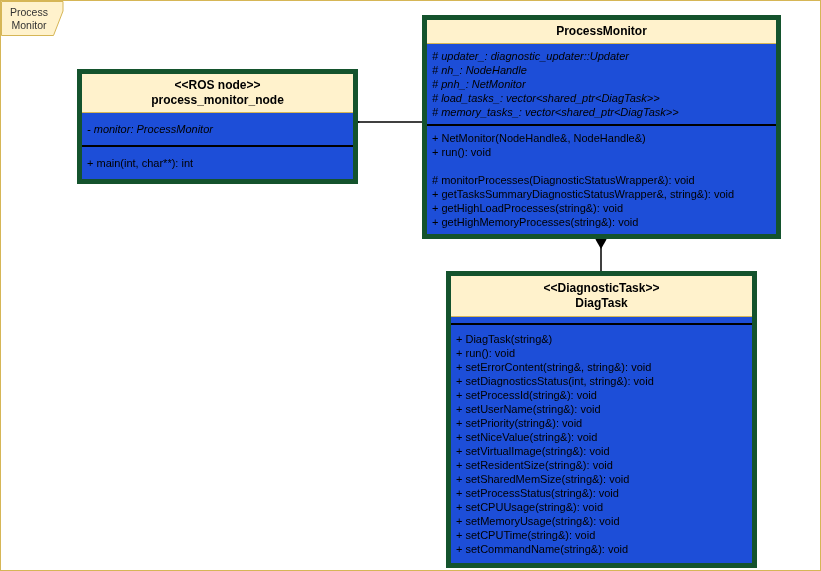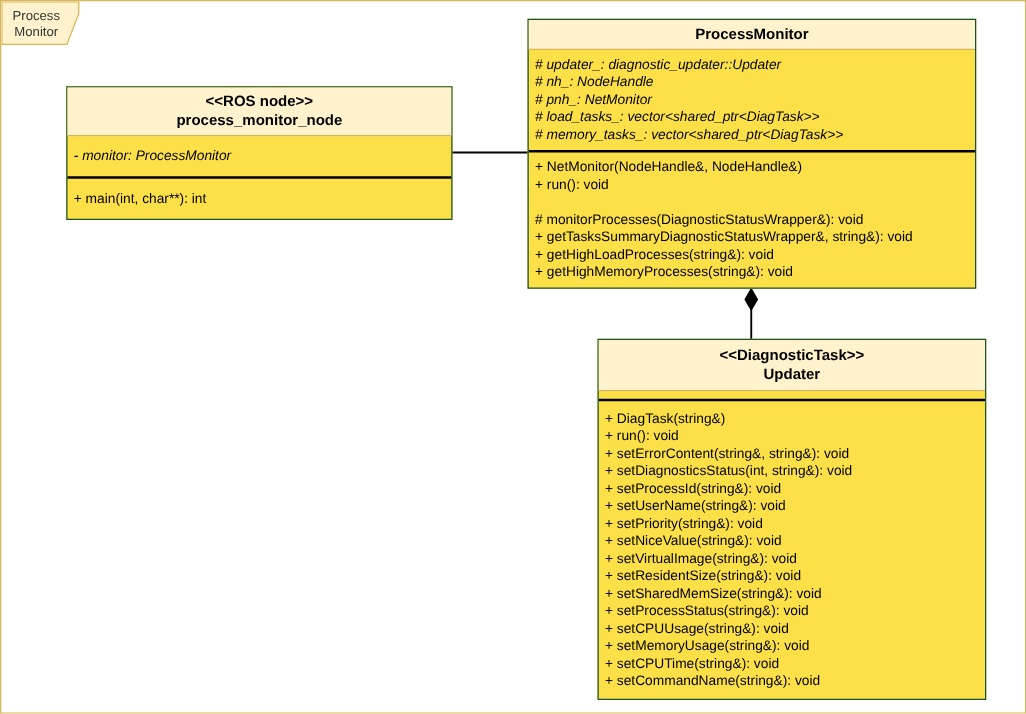--- a/index.html
+++ b/index.html
@@ -13,22 +13,22 @@
     width: 821px;
     height: 571px;
     box-sizing: border-box;
     border: 1px solid #D6B656;
     background: #ffffff;
     overflow: hidden;
   }
   .uml-class {
     position: absolute;
     box-sizing: border-box;
-    background: #fde047;
-    border: 1px solid #14532d;
+    background: #1d4ed8;
+    border: 5px solid #14532d;
     color: #000000;
     font-size: 11px;
     line-height: 14px;
   }
   .uml-header {
     background: #FFF2CC;
     border-bottom: 1px solid #D6B656;
     text-align: center;
     font-weight: bold;
     font-size: 12px;
@@ -78,21 +78,21 @@
   <svg class="connector" style="left:340px; top:110px;" width="82" height="22" viewBox="0 0 82 22">
     <line x1="17" y1="11" x2="82" y2="11" stroke="#000000" stroke-width="1.5"></line>
     <polygon points="0,11 9.5,5.5 19,11 9.5,16.5" fill="#000000"></polygon>
   </svg>
 
   <svg class="connector" style="left:590px; top:229px;" width="20" height="42" viewBox="0 0 20 42">
     <line x1="10" y1="17" x2="10" y2="42" stroke="#000000" stroke-width="1.5"></line>
     <polygon points="10,0 15.5,9.5 10,19 4.5,9.5" fill="#000000"></polygon>
   </svg>
 
-  <div class="uml-class" style="left:52px; top:68px; width:309px;">
+  <div class="uml-class" style="left:76px; top:68px; width:281px;">
     <div class="uml-header">
       <div>&lt;&lt;ROS node&gt;&gt;</div>
       <div>process_monitor_node</div>
     </div>
     <div class="uml-attrs pad-lg">
         <div class="member">- monitor: ProcessMonitor</div>
       </div>
     <div class="uml-methods pad-lg">
         <div class="member">+ main(int, char**): int</div>
       </div>
@@ -113,24 +113,24 @@
         <div class="member">+ NetMonitor(NodeHandle&amp;, NodeHandle&amp;)</div>
         <div class="member">+ run(): void</div>
         <div class="member"></div>
         <div class="member"># monitorProcesses(DiagnosticStatusWrapper&amp;): void</div>
         <div class="member">+ getTasksSummaryDiagnosticStatusWrapper&amp;, string&amp;): void</div>
         <div class="member">+ getHighLoadProcesses(string&amp;): void</div>
         <div class="member">+ getHighMemoryProcesses(string&amp;): void</div>
       </div>
   </div>
 
-  <div class="uml-class" style="left:445px; top:270px; width:311px;margin-left:32px;">
+  <div class="uml-class" style="left:445px; top:270px; width:311px;">
     <div class="uml-header tall">
       <div>&lt;&lt;DiagnosticTask&gt;&gt;</div>
-      <div>Updater</div>
+      <div>DiagTask</div>
     </div>
     <div class="uml-attrs empty"></div>
     <div class="uml-methods pad-md">
         <div class="member">+ DiagTask(string&amp;)</div>
         <div class="member">+ run(): void</div>
         <div class="member">+ setErrorContent(string&amp;, string&amp;): void</div>
         <div class="member">+ setDiagnosticsStatus(int, string&amp;): void</div>
         <div class="member">+ setProcessId(string&amp;): void</div>
         <div class="member">+ setUserName(string&amp;): void</div>
         <div class="member">+ setPriority(string&amp;): void</div>

